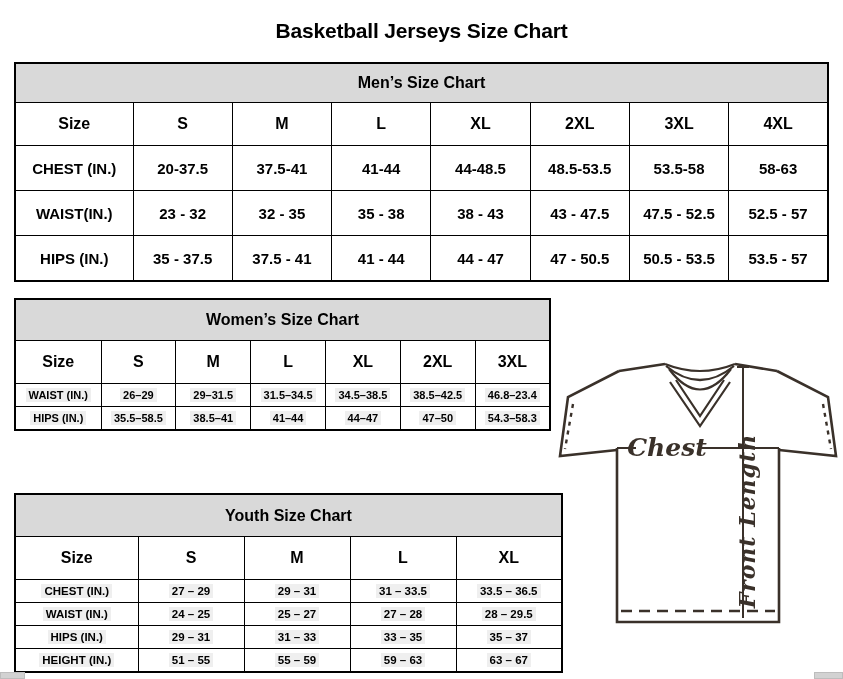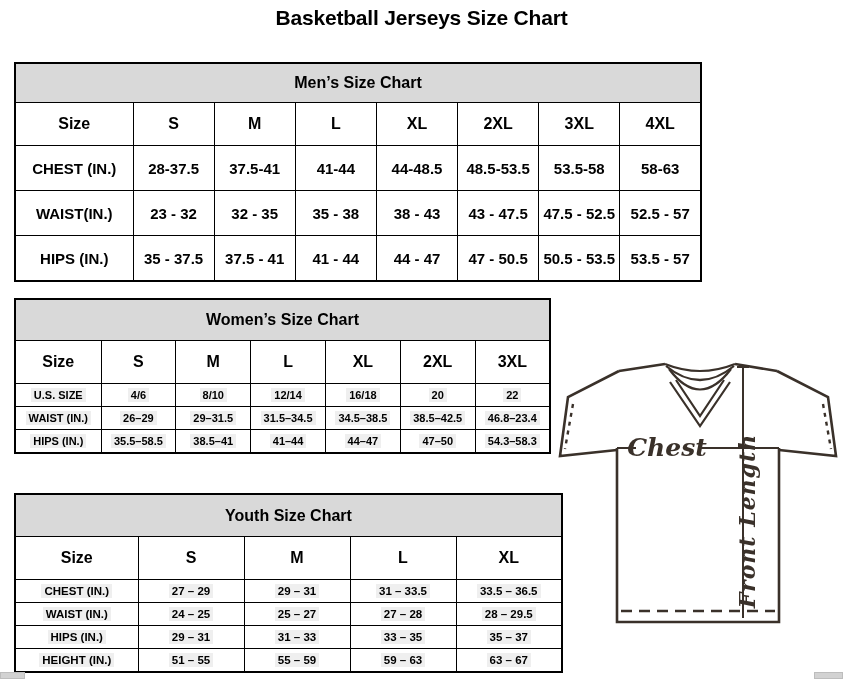--- a/index.html
+++ b/index.html
@@ -2,27 +2,27 @@
 <html><head>
 <meta charset="utf-8">
 <style>
   html,body{margin:0;padding:0;}
   body{
     width:843px;height:679px;position:relative;overflow:hidden;
     background:#ffffff;color:#000;
     font-family:"Liberation Sans",sans-serif;
   }
   #page-title{
-    position:absolute;top:6px;left:0;width:843px;text-align:center;
+    position:absolute;top:19px;left:0;width:843px;text-align:center;
     font-size:21px;font-weight:bold;letter-spacing:-0.2px;
   }
   .tbl{position:absolute;border-collapse:collapse;table-layout:fixed;border:2px solid #000;background:#fff;}
   .tbl td{border:1px solid #000;text-align:center;vertical-align:middle;font-weight:bold;color:#000;padding:0;overflow:hidden;white-space:nowrap;}
   .tbl .r-title td{background:#d9d9d9;font-size:16px;}
-  .men{left:14px;top:62px;width:688px;font-size:15px;}
+  .men{left:14px;top:62px;width:815px;font-size:15px;}
   .men .r-title td{height:38px;}
   .men .r-size  td{height:42px;font-size:16px;}
   .men .r-data  td{height:44px;}
   .wmn{left:14px;top:298px;width:537px;}
   .wmn .r-title td{height:40px;}
   .wmn .r-size  td{height:42px;font-size:16px;}
   .wmn .r-data  td{height:22px;font-size:11px;}
   .yth{left:14px;top:493px;width:549px;}
   .yth .r-title td{height:41px;}
   .yth .r-size  td{height:42px;font-size:16px;}
@@ -59,21 +59,21 @@
           <td><span>S</span></td>
           <td><span>M</span></td>
           <td><span>L</span></td>
           <td><span>XL</span></td>
           <td><span>2XL</span></td>
           <td><span>3XL</span></td>
           <td><span>4XL</span></td>
         </tr>
         <tr class="r-data">
           <td><span>CHEST (IN.)</span></td>
-          <td><span>28-37.5</span></td>
+          <td><span>20-37.5</span></td>
           <td><span>37.5-41</span></td>
           <td><span>41-44</span></td>
           <td><span>44-48.5</span></td>
           <td><span>48.5-53.5</span></td>
           <td><span>53.5-58</span></td>
           <td><span>58-63</span></td>
         </tr>
         <tr class="r-data">
           <td><span>WAIST(IN.)</span></td>
           <td><span>23 - 32</span></td>
@@ -113,29 +113,20 @@
         <tr class="r-size">
           <td><span>Size</span></td>
           <td><span>S</span></td>
           <td><span>M</span></td>
           <td><span>L</span></td>
           <td><span>XL</span></td>
           <td><span>2XL</span></td>
           <td><span>3XL</span></td>
         </tr>
         <tr class="r-data">
-          <td><span class="hl">U.S. SIZE</span></td>
-          <td><span class="hl">4/6</span></td>
-          <td><span class="hl">8/10</span></td>
-          <td><span class="hl">12/14</span></td>
-          <td><span class="hl">16/18</span></td>
-          <td><span class="hl">20</span></td>
-          <td><span class="hl">22</span></td>
-        </tr>
-        <tr class="r-data">
           <td><span class="hl">WAIST (IN.)</span></td>
           <td><span class="hl">26–29</span></td>
           <td><span class="hl">29–31.5</span></td>
           <td><span class="hl">31.5–34.5</span></td>
           <td><span class="hl">34.5–38.5</span></td>
           <td><span class="hl">38.5–42.5</span></td>
           <td><span class="hl">46.8–23.4</span></td>
         </tr>
         <tr class="r-data">
           <td><span class="hl">HIPS (IN.)</span></td>

